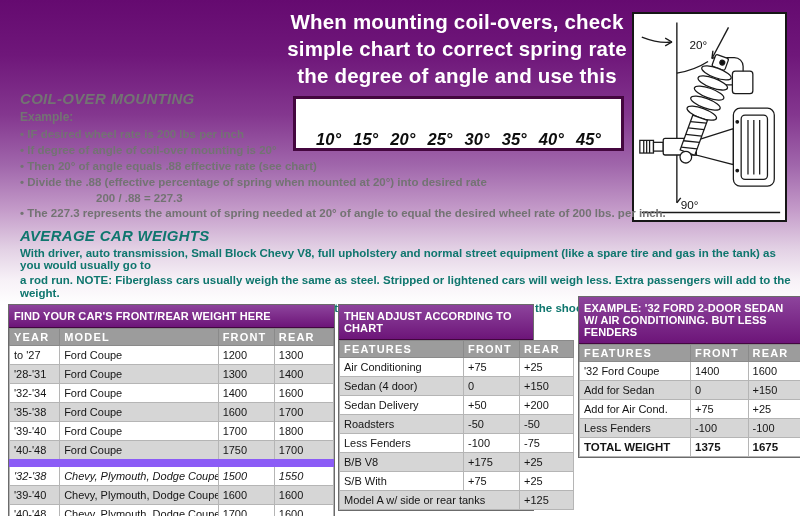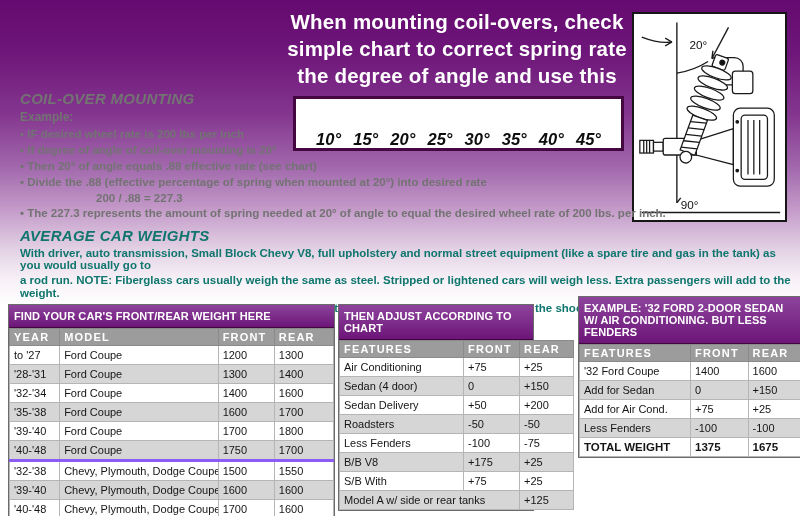--- a/index.html
+++ b/index.html
@@ -41,21 +41,21 @@
   #t3{left:578px;top:296px;width:225px;}
   .tbl-title{background:linear-gradient(180deg,#8d449c,#6d1579);color:#fff;
     font-weight:bold;font-size:11px;line-height:12px;padding:5px 5px;
     border-bottom:1px solid #42063f;letter-spacing:0.1px;}
   table{border-collapse:collapse;width:100%;table-layout:fixed;background:#fff;}
   th{background:#9c9c9c;color:#ffffff;font-size:11px;font-weight:bold;
     text-align:left;padding:2px 4px;border:1px solid #8a8a8a;letter-spacing:1.2px;}
   td{font-size:11px;font-weight:normal;color:#151515;padding:2px 4px;height:14px;
     border:1px solid #b5b5b5;overflow:hidden;white-space:nowrap;}
   tr.alt td{background:#d6d6d6;}
-  tr.divider td{border-top:3px solid #8b5cf6;}
+  tr.divider td{border-top:8px solid #8b5cf6;font-style:italic;}
   tr.bold td{font-weight:bold;font-size:11.5px;}
 </style>
 </head>
 <body>
 
 <div class="banner">
   <div>When mounting coil-overs, check</div>
   <div>simple chart to correct spring rate</div>
   <div>the degree of angle and use this</div>
 </div>

